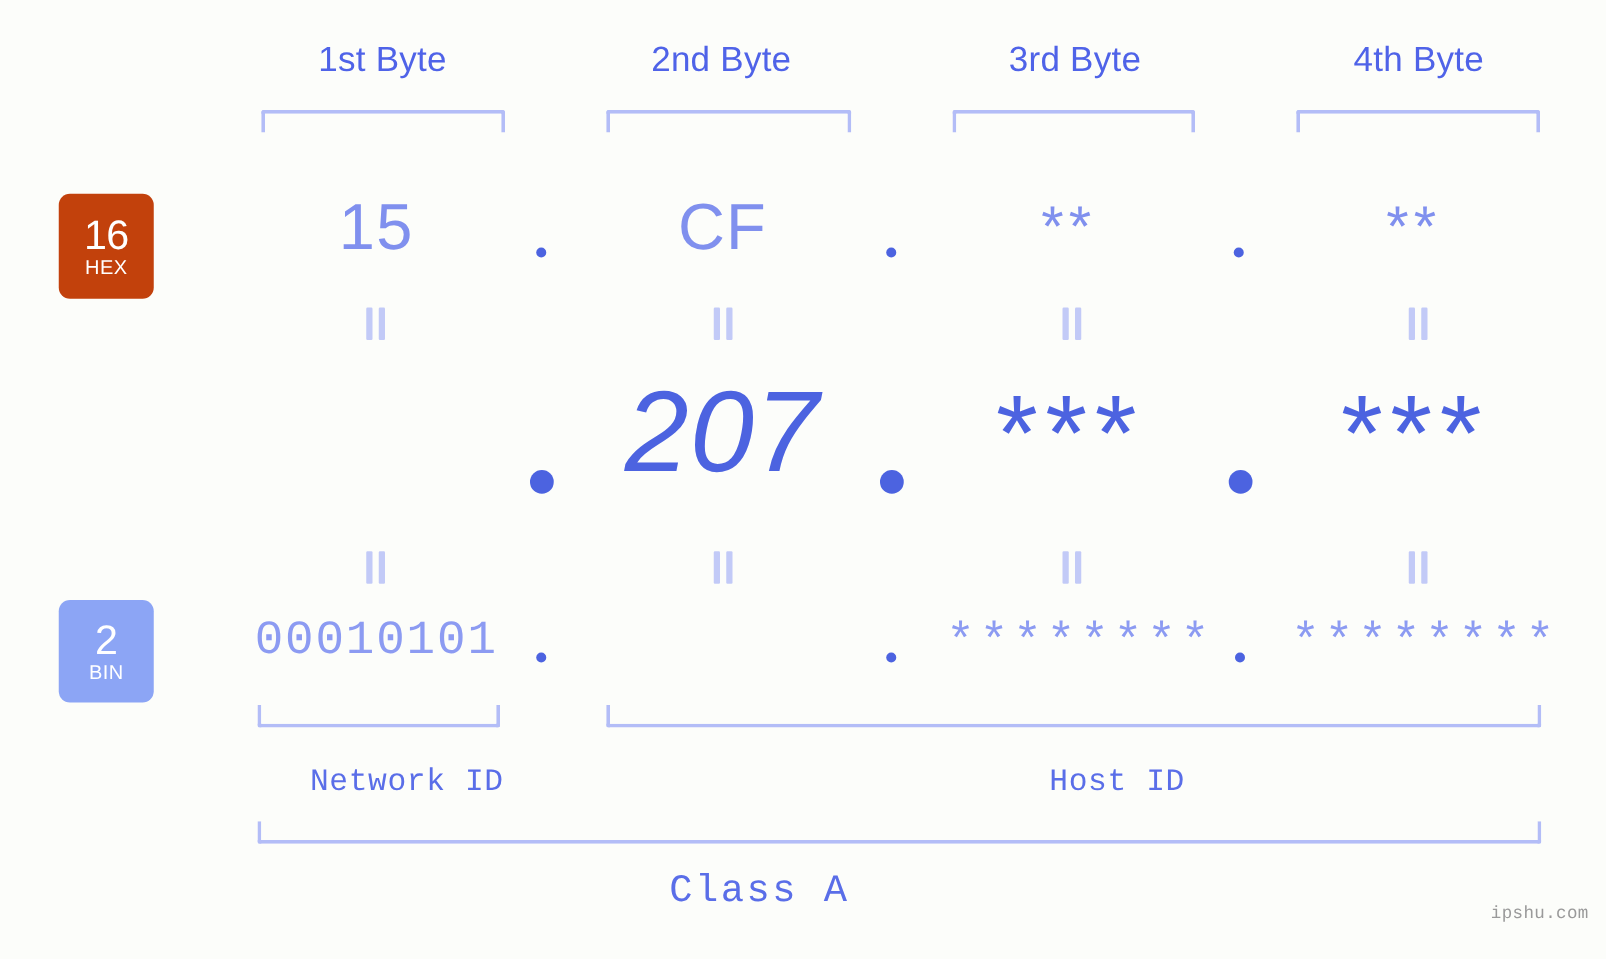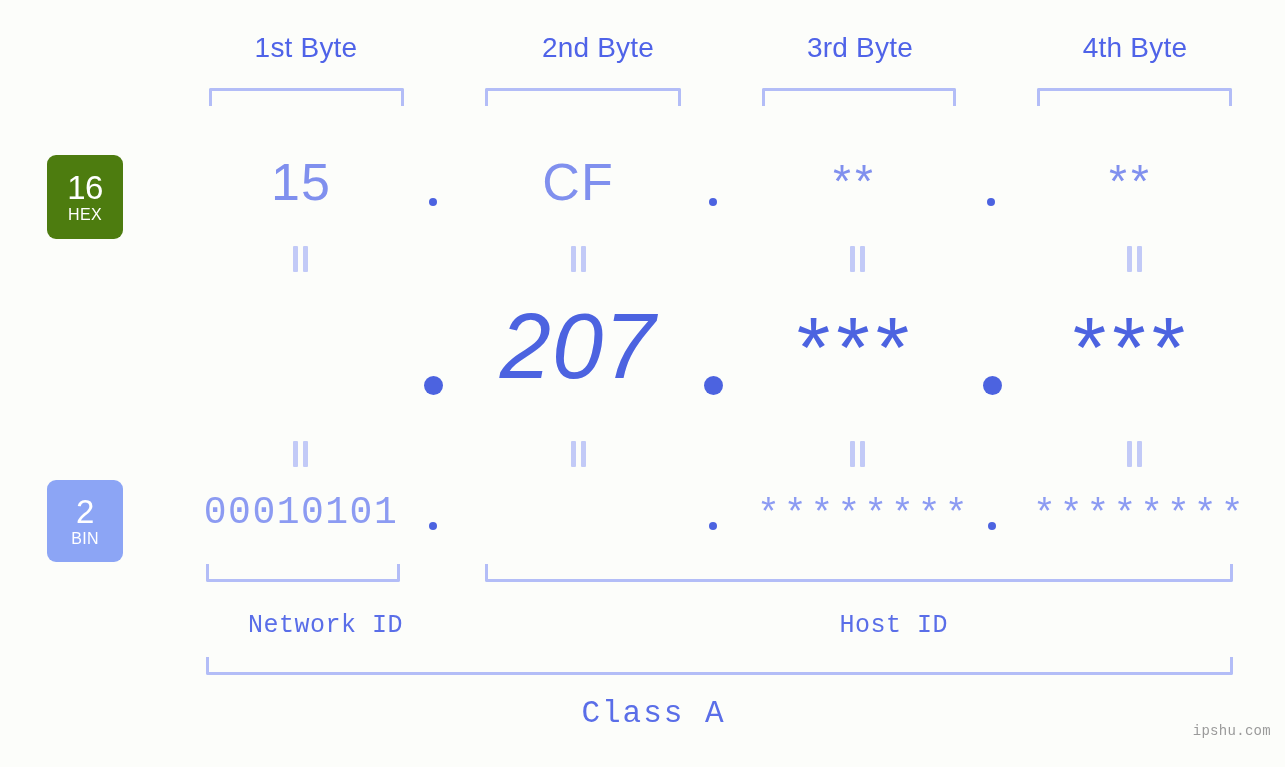--- a/index.html
+++ b/index.html
@@ -73,21 +73,21 @@
     font-weight: 400;
     letter-spacing: -0.5px;
   }
   .badge .badge-name {
     font-size: 16px;
     font-weight: 400;
     margin-top: 3px;
     letter-spacing: 0.3px;
   }
 
-  #badge-hex { top: 155px; height: 84px; background: #4d7c0f; }
+  #badge-hex { top: 155px; height: 84px; background: #c2410c; }
   #badge-dec { top: 314px; height: 88px; background: #8090f0; }
   #badge-bin { top: 480px; height: 82px; background: #8ca5f5; }
 
   
   .cell {
     position: absolute;
     text-align: center;
     white-space: nowrap;
     line-height: 1;
   }
@@ -176,41 +176,40 @@
   #class-label {
     position: absolute;
     top: 696px;
     left: 0;
     width: 1215px;
     text-align: center;
     font-size: 31px;
     font-family: "Liberation Mono", monospace;
     color: #5a6ee8;
     letter-spacing: 2px;
-    margin-left: 46px;
   }
 
   
   #watermark {
     position: absolute;
     right: 14px;
     bottom: 28px;
     font-size: 14px;
     font-family: "Liberation Mono", monospace;
     color: #9a9a9a;
     letter-spacing: 0.3px;
   }
 </style>
 </head>
 <body>
 
 <div id="stage">
 
   <div class="byte-label" style="left:206px; width:200px;">1st Byte</div>
-  <div class="byte-label" style="left:498px; width:200px;">2nd Byte</div>
+  <div class="byte-label" style="left:477px; width:200px;">2nd Byte</div>
   <div class="byte-label" style="left:760px; width:200px;">3rd Byte</div>
   <div class="byte-label" style="left:1035px; width:200px;">4th Byte</div>
 
   <div class="bracket-top" style="left:209px; width:195px;"></div>
   <div class="bracket-top" style="left:485px; width:196px;"></div>
   <div class="bracket-top" style="left:762px; width:194px;"></div>
   <div class="bracket-top" style="left:1037px; width:195px;"></div>
 
   <div class="badge" id="badge-hex">
     <span class="badge-num">16</span>

